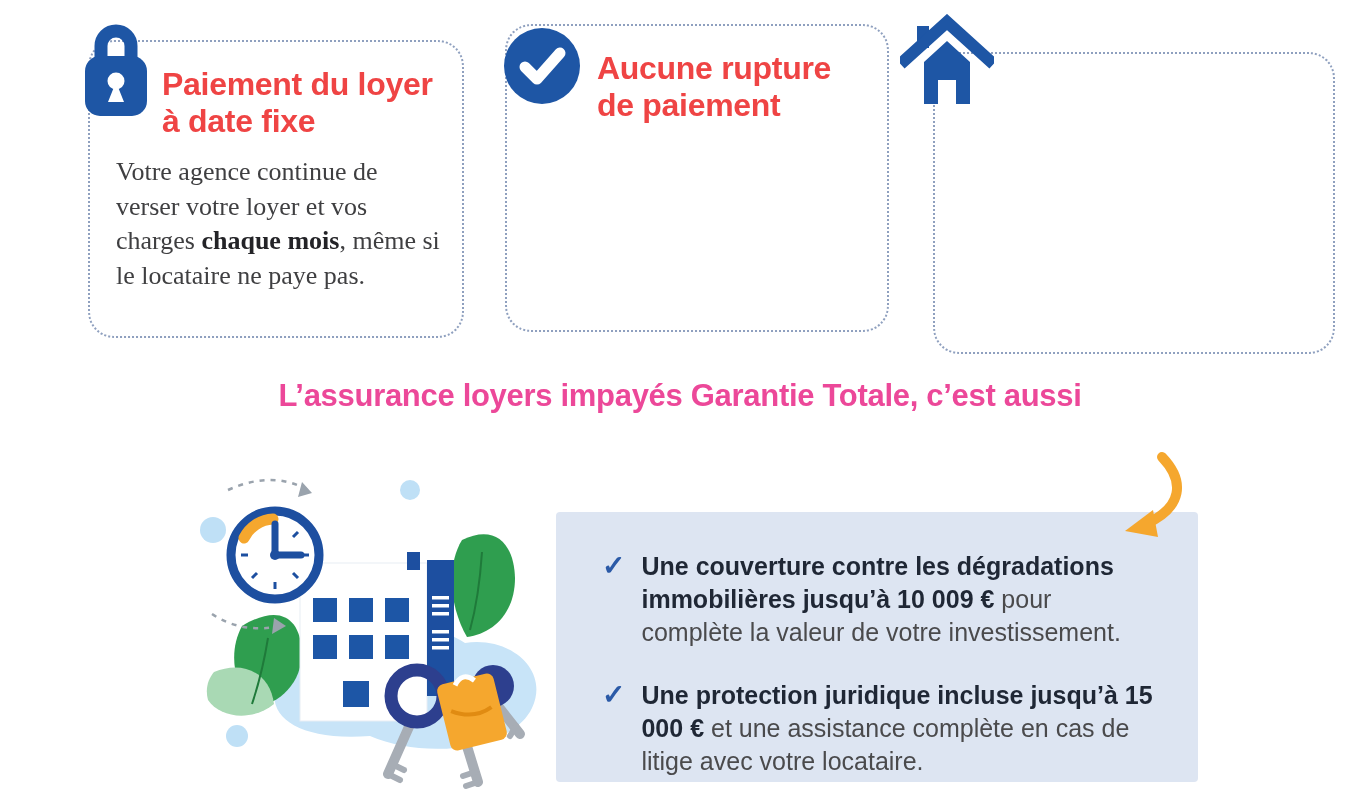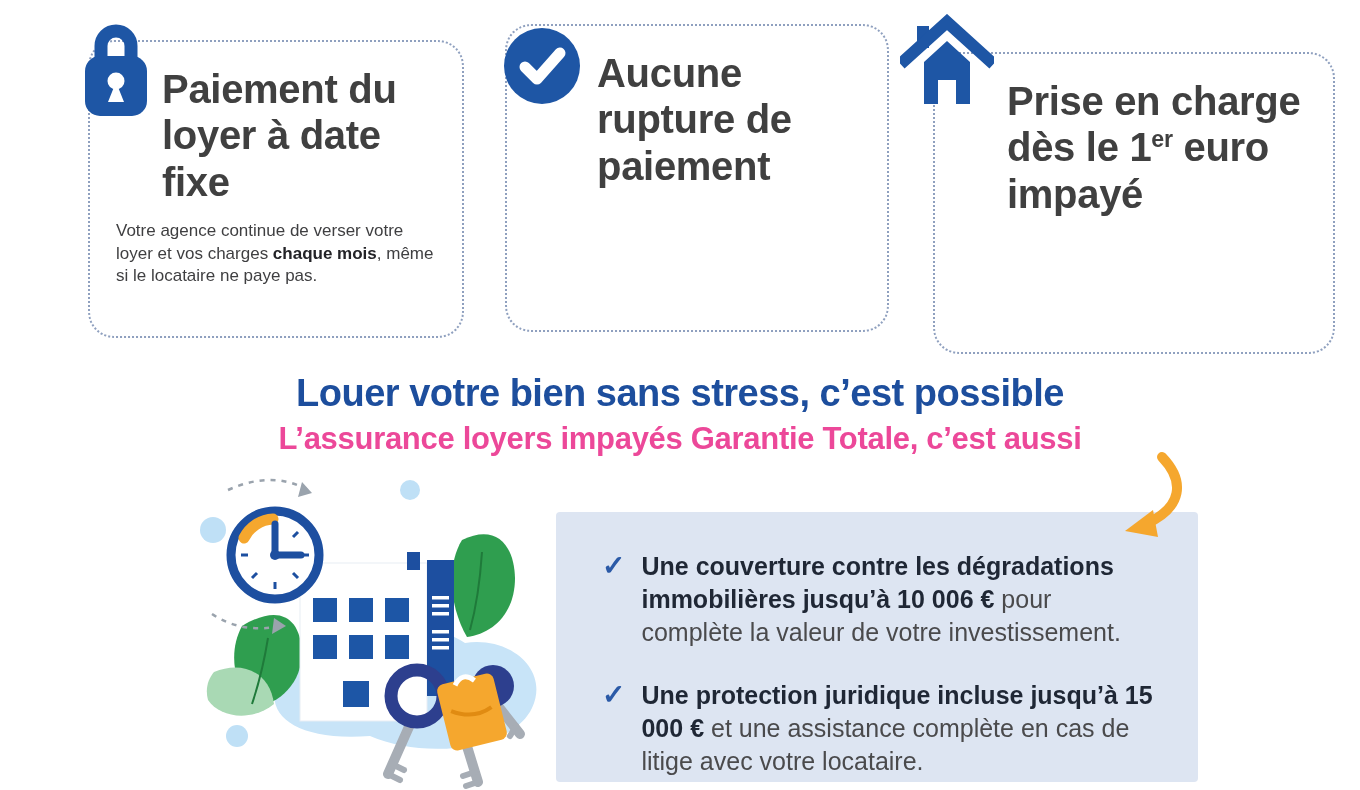--- a/index.html
+++ b/index.html
@@ -13,29 +13,29 @@
     border:2px dotted #8fa0bf;
     border-radius:26px;
     box-sizing:border-box;
     padding:24px 18px 0 26px;
     background:#ffffff;
   }
   .card1{left:88px;top:40px;width:376px;height:298px;}
   .card2{left:505px;top:24px;width:384px;height:308px;}
   .card3{left:933px;top:52px;width:402px;height:302px;}
   .card-title{
-    color:#404040;font-weight:700;font-size:40px;line-height:1.16;
+    color:#ef4444;font-weight:700;font-size:32px;line-height:1.16;
     letter-spacing:-0.3px;
   }
   .card1 .card-title{margin-left:46px;max-width:300px;}
   .card2 .card-title{margin-left:64px;max-width:250px;}
   .card3 .card-title{margin-left:46px;max-width:330px;}
   .card-title sup{font-size:58%;vertical-align:super;}
   .card-body{
-    color:#3f3f41;font-size:17px;line-height:1.33;margin-top:15px;max-width:330px;
+    color:#3f3f41;font-size:26px;line-height:1.33;margin-top:15px;max-width:330px;font-family:Liberation Serif, serif;
   }
   .card-body .b{font-weight:700;color:#232327;}
   .corner-icon{position:absolute;}
   .icon-lock{left:84px;top:20px;}
   .icon-check{left:503px;top:27px;}
   .icon-house{left:900px;top:14px;}
 
   .headline{
     position:absolute;left:0;top:372px;width:1360px;text-align:center;
   }
@@ -72,21 +72,20 @@
   <div class="card card1">
     <div class="card-title"><span>Paiement du loyer à date fixe</span></div>
     <div class="card-body"><span>Votre agence continue de verser votre loyer et vos charges </span><span class="b">chaque mois</span><span>, même si le locataire ne paye pas.</span></div>
   </div>
 
   <div class="card card2">
     <div class="card-title"><span>Aucune rupture de paiement</span></div>
   </div>
 
   <div class="card card3">
-    <div class="card-title"><span>Prise en charge dès le 1</span><sup>er</sup><span> euro impayé</span></div>
   </div>
 
   <span class="corner-icon icon-lock">
     <svg width="64" height="98" viewBox="0 0 64 98">
       <path d="M17,42 V26 a15,15 0 0 1 30,0 V42" fill="none" stroke="#1e56a5" stroke-width="13"></path>
       <rect x="1" y="36" width="62" height="60" rx="15" fill="#1e56a5"></rect>
       <circle cx="32" cy="61" r="8.5" fill="#ffffff"></circle>
       <path d="M32,62 L24,82 L40,82 Z" fill="#ffffff"></path>
     </svg>
   </span>
@@ -101,21 +100,20 @@
   <span class="corner-icon icon-house">
     <svg width="94" height="92" viewBox="0 0 94 92">
       <rect x="17" y="12" width="12" height="22" fill="#1e56a5"></rect>
       <path d="M5,46 L47,8 L89,46" fill="none" stroke="#1e56a5" stroke-width="12" stroke-linecap="square"></path>
       <path d="M24,48 L47,27 L70,48 V90 H56 V66 H38 V90 H24 Z" fill="#1e56a5"></path>
     </svg>
   </span>
 </section>
 
 <header class="headline">
-  <div class="headline-title">Louer votre bien sans stress, c’est possible</div>
   <div class="headline-subtitle">L’assurance loyers impayés Garantie Totale, c’est aussi</div>
 </header>
 
 <span class="illustration">
   <svg width="380" height="322" viewBox="0 0 380 322">
 
     <path d="M100,210 C80,245 115,274 190,268 C245,292 332,282 352,240
              C370,202 330,168 285,175 C245,148 150,148 118,175
              C98,190 105,196 100,210 Z" fill="#c8e4f8"></path>
 
@@ -195,19 +193,19 @@
 <span class="arrow-wrap">
   <svg width="90" height="90" viewBox="0 0 90 90">
     <path d="M62,5 C85,29 83,55 46,72" fill="none" stroke="#f5a72e" stroke-width="10" stroke-linecap="round"></path>
     <polygon points="25,79 53,58 58,85" fill="#f5a72e"></polygon>
   </svg>
 </span>
 
 <section class="benefits-box">
   <div class="benefit-item">
     <span class="benefit-check">✓</span>
-    <span class="benefit-text"><span class="b">Une couverture contre les dégradations immobilières jusqu’à 10 006 € </span><span>pour complète la valeur de votre investissement.</span></span>
+    <span class="benefit-text"><span class="b">Une couverture contre les dégradations immobilières jusqu’à 10 009 € </span><span>pour complète la valeur de votre investissement.</span></span>
   </div>
   <div class="benefit-item">
     <span class="benefit-check">✓</span>
     <span class="benefit-text"><span class="b">Une protection juridique incluse jusqu’à 15 000 € </span><span>et une assistance complète en cas de litige avec votre locataire.</span></span>
   </div>
 </section>
 
 </body></html>

